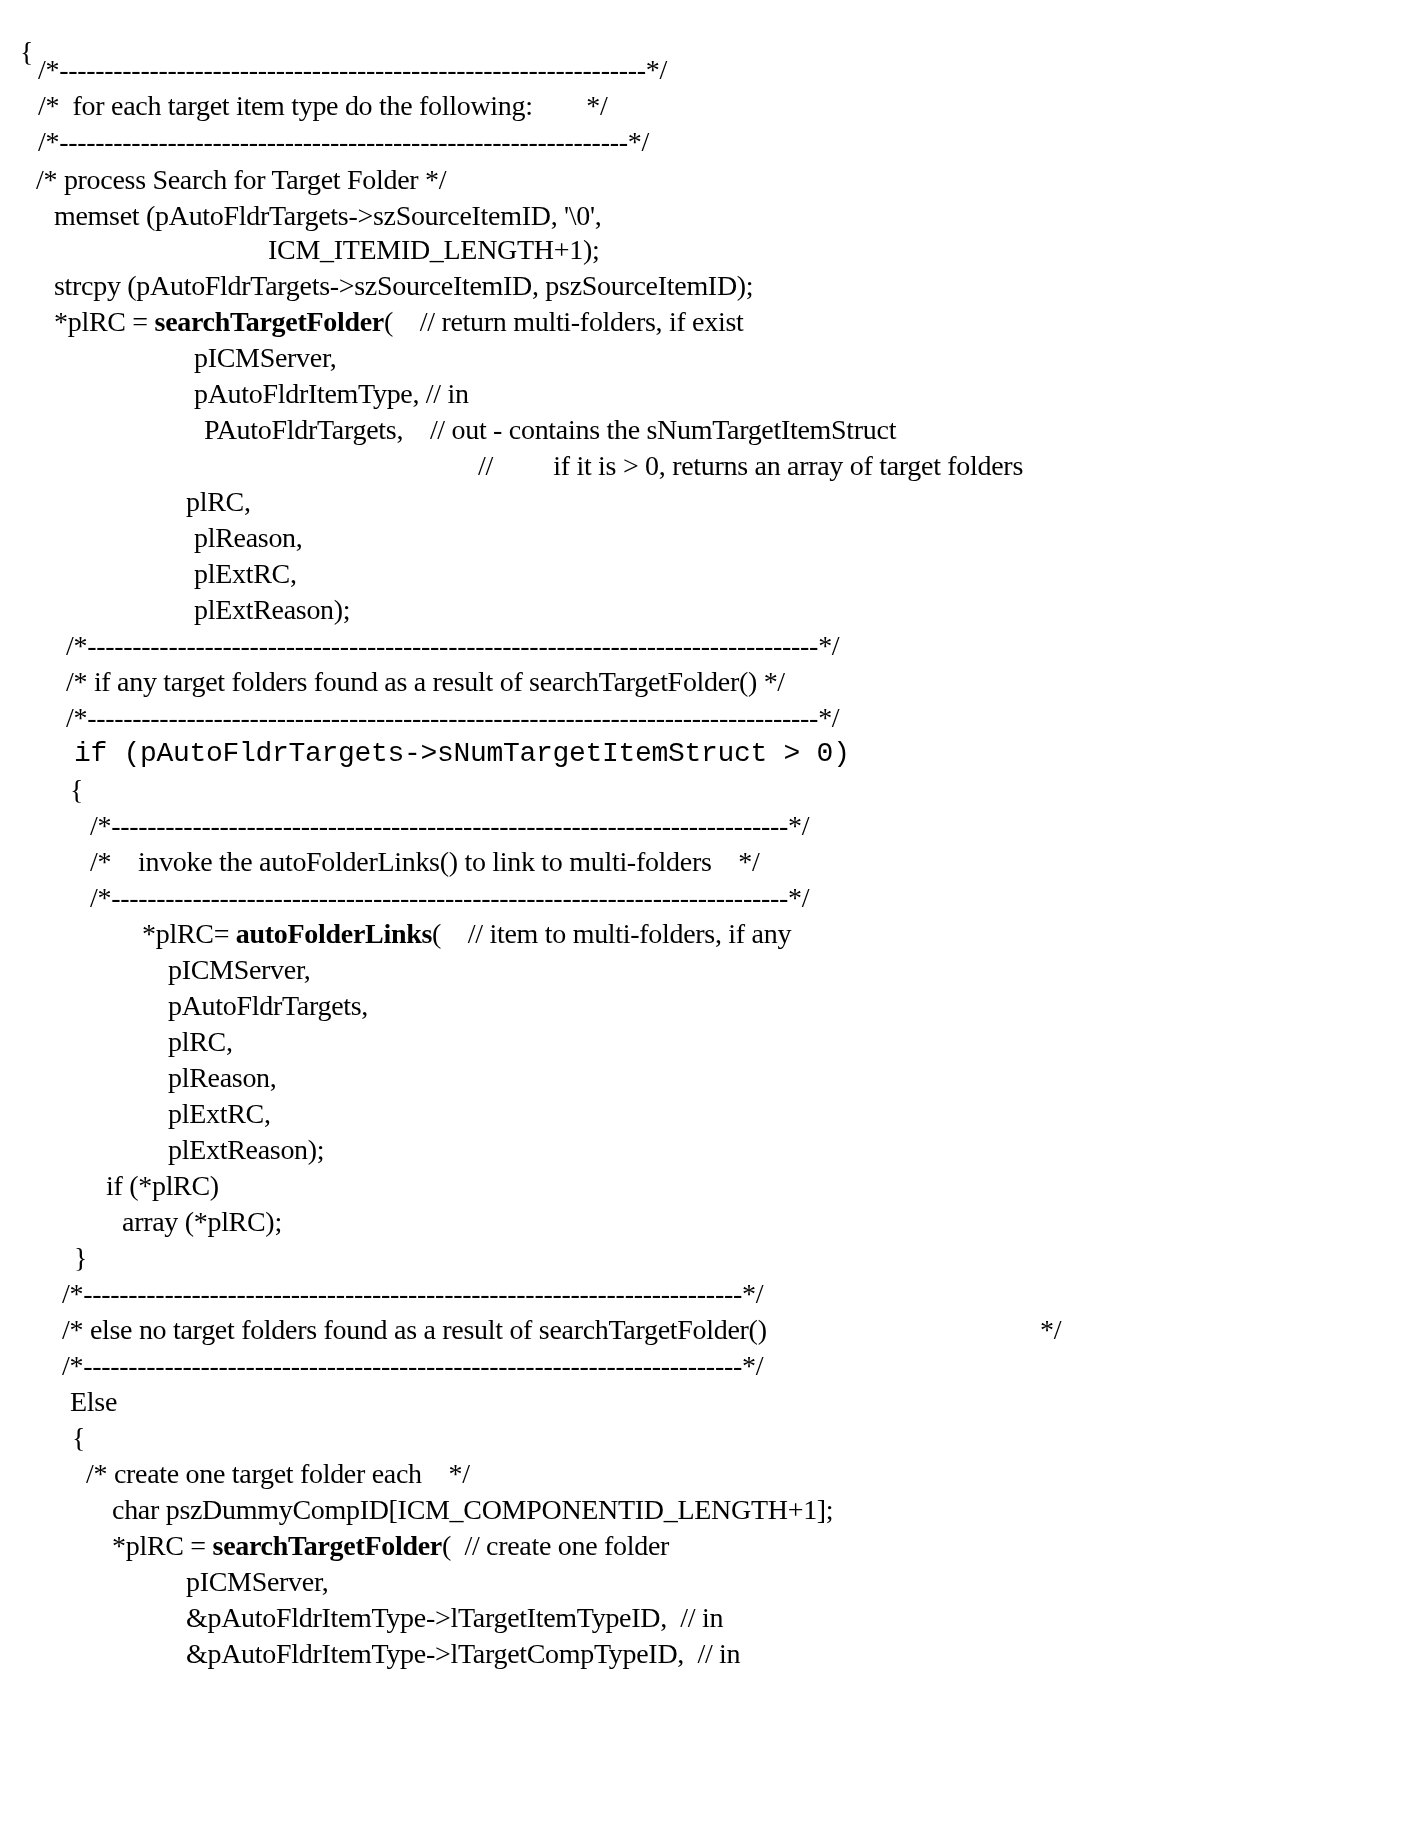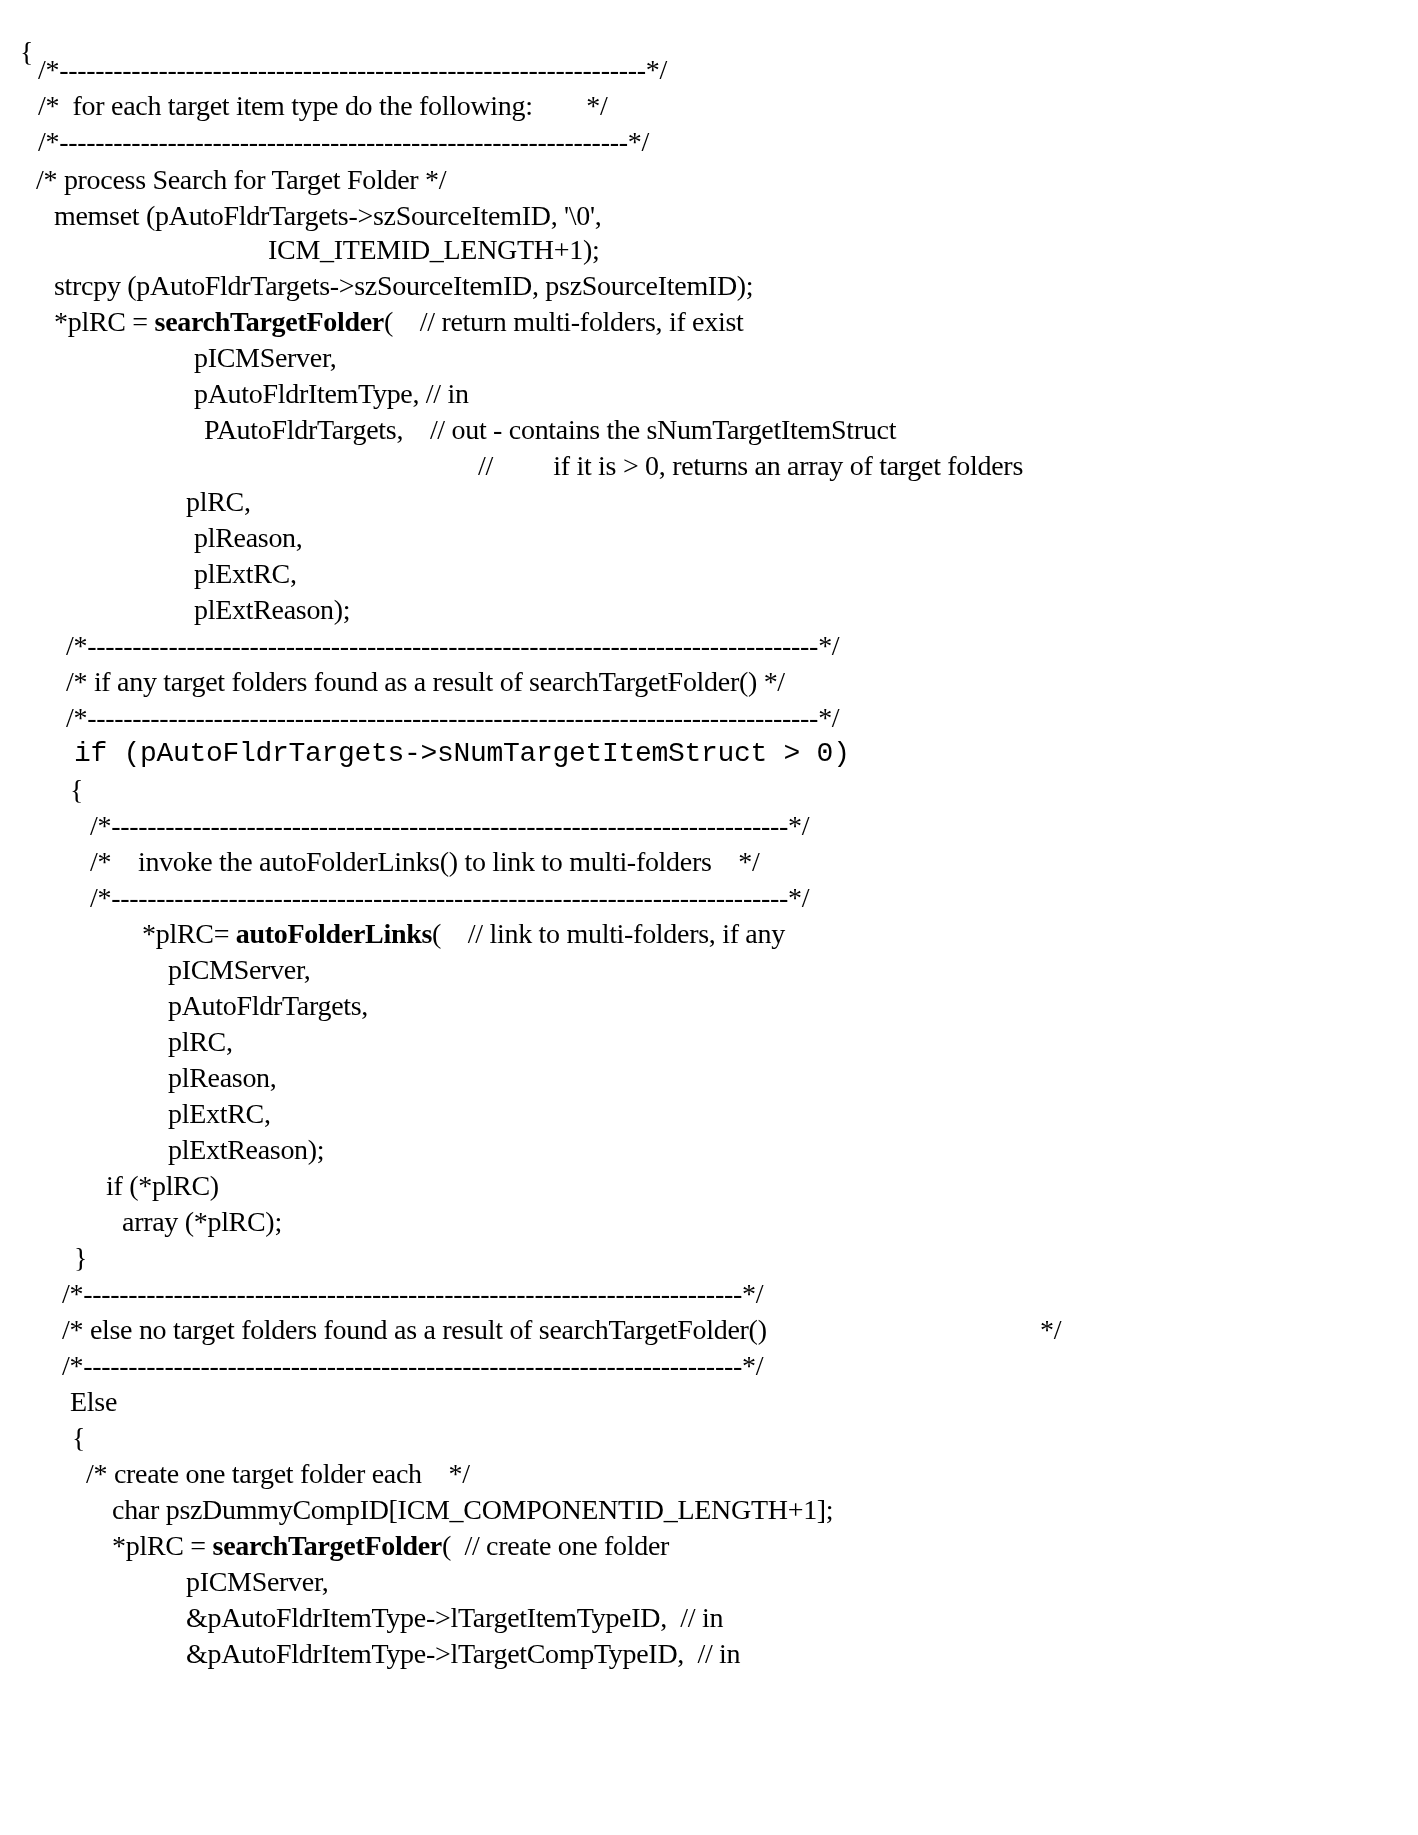--- a/index.html
+++ b/index.html
@@ -31,21 +31,21 @@
     <div class="line" style="left: 194px; top: 558px;"><span>plExtRC,</span></div>
     <div class="line" style="left: 194px; top: 594px;"><span>plExtReason);</span></div>
     <div class="line" style="left: 66px; top: 630px;"><span>/*---------------------------------------------------------------------------------*/</span></div>
     <div class="line" style="left: 66px; top: 666px;"><span>/* if any target folders found as a result of searchTargetFolder() */</span></div>
     <div class="line" style="left: 66px; top: 702px;"><span>/*---------------------------------------------------------------------------------*/</span></div>
     <div class="line" style="left: 74px; top: 738px; font-family: Liberation Mono, monospace;"><span>if (pAutoFldrTargets-&gt;sNumTargetItemStruct &gt; 0)</span></div>
     <div class="line" style="left: 70px; top: 774px;"><span>{</span></div>
     <div class="line" style="left: 90px; top: 810px;"><span>/*---------------------------------------------------------------------------*/</span></div>
     <div class="line" style="left: 90px; top: 846px;"><span>/*    invoke the autoFolderLinks() to link to multi-folders    */</span></div>
     <div class="line" style="left: 90px; top: 882px;"><span>/*---------------------------------------------------------------------------*/</span></div>
-    <div class="line" style="left: 142px; top: 918px;"><span>*plRC= </span><span class="seg-bold">autoFolderLinks</span><span>(    // link to multi-folders, if any</span></div>
+    <div class="line" style="left: 142px; top: 918px;"><span>*plRC= </span><span class="seg-bold">autoFolderLinks</span><span>(    // item to multi-folders, if any</span></div>
     <div class="line" style="left: 168px; top: 954px;"><span>pICMServer,</span></div>
     <div class="line" style="left: 168px; top: 990px;"><span>pAutoFldrTargets,</span></div>
     <div class="line" style="left: 168px; top: 1026px;"><span>plRC,</span></div>
     <div class="line" style="left: 168px; top: 1062px;"><span>plReason,</span></div>
     <div class="line" style="left: 168px; top: 1098px;"><span>plExtRC,</span></div>
     <div class="line" style="left: 168px; top: 1134px;"><span>plExtReason);</span></div>
     <div class="line" style="left: 106px; top: 1170px;"><span>if (*plRC)</span></div>
     <div class="line" style="left: 122px; top: 1206px;"><span>array (*plRC);</span></div>
     <div class="line" style="left: 74px; top: 1242px;"><span>}</span></div>
     <div class="line" style="left: 62px; top: 1278px;"><span>/*-------------------------------------------------------------------------*/</span></div>

